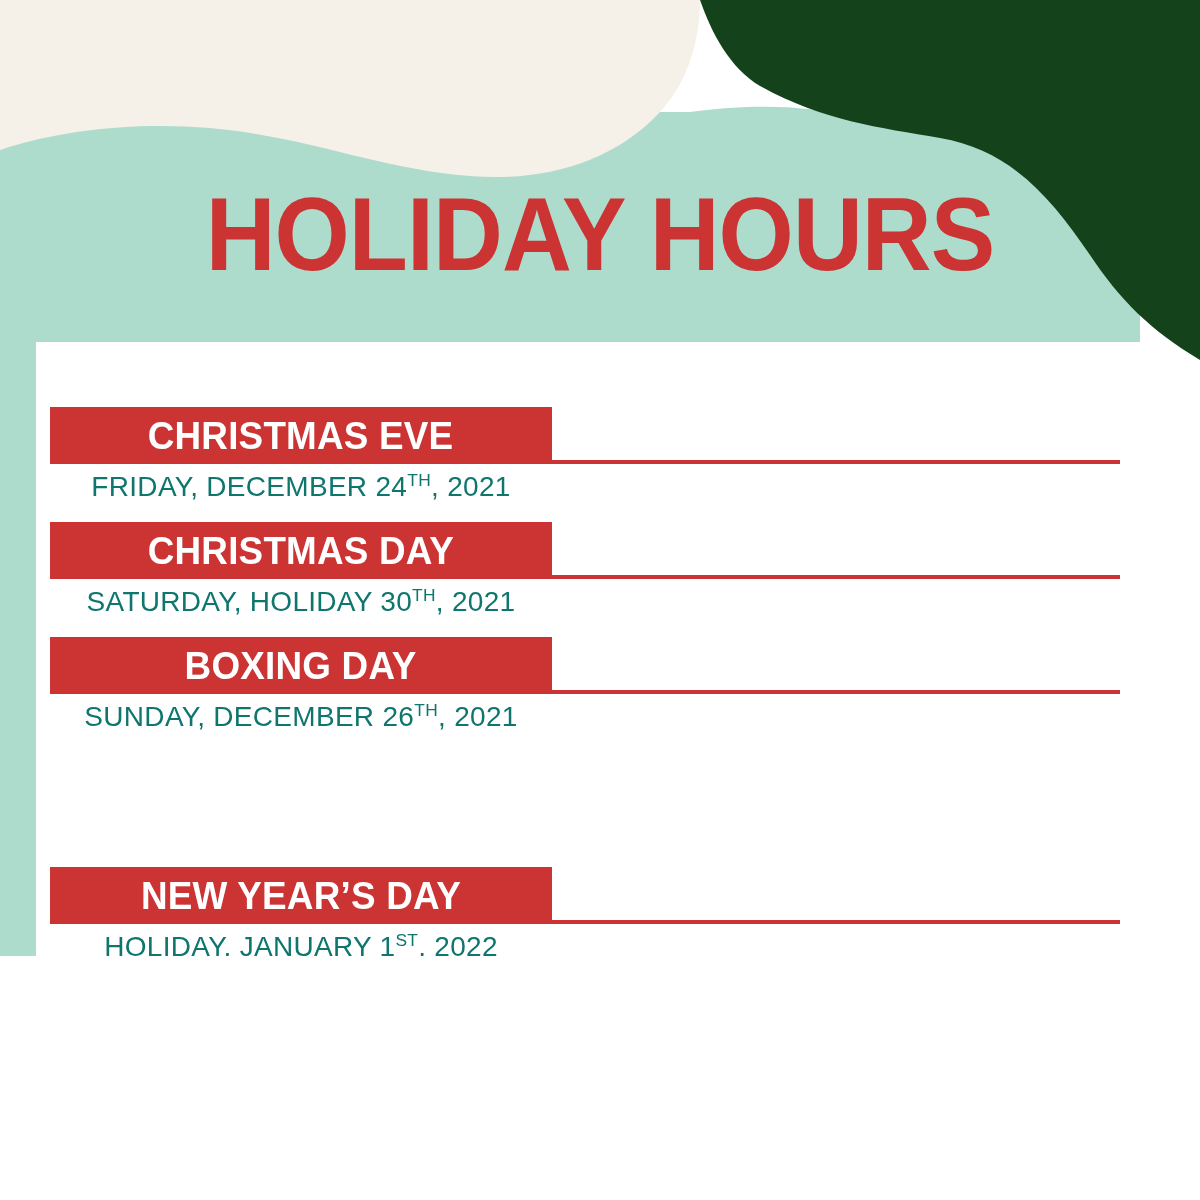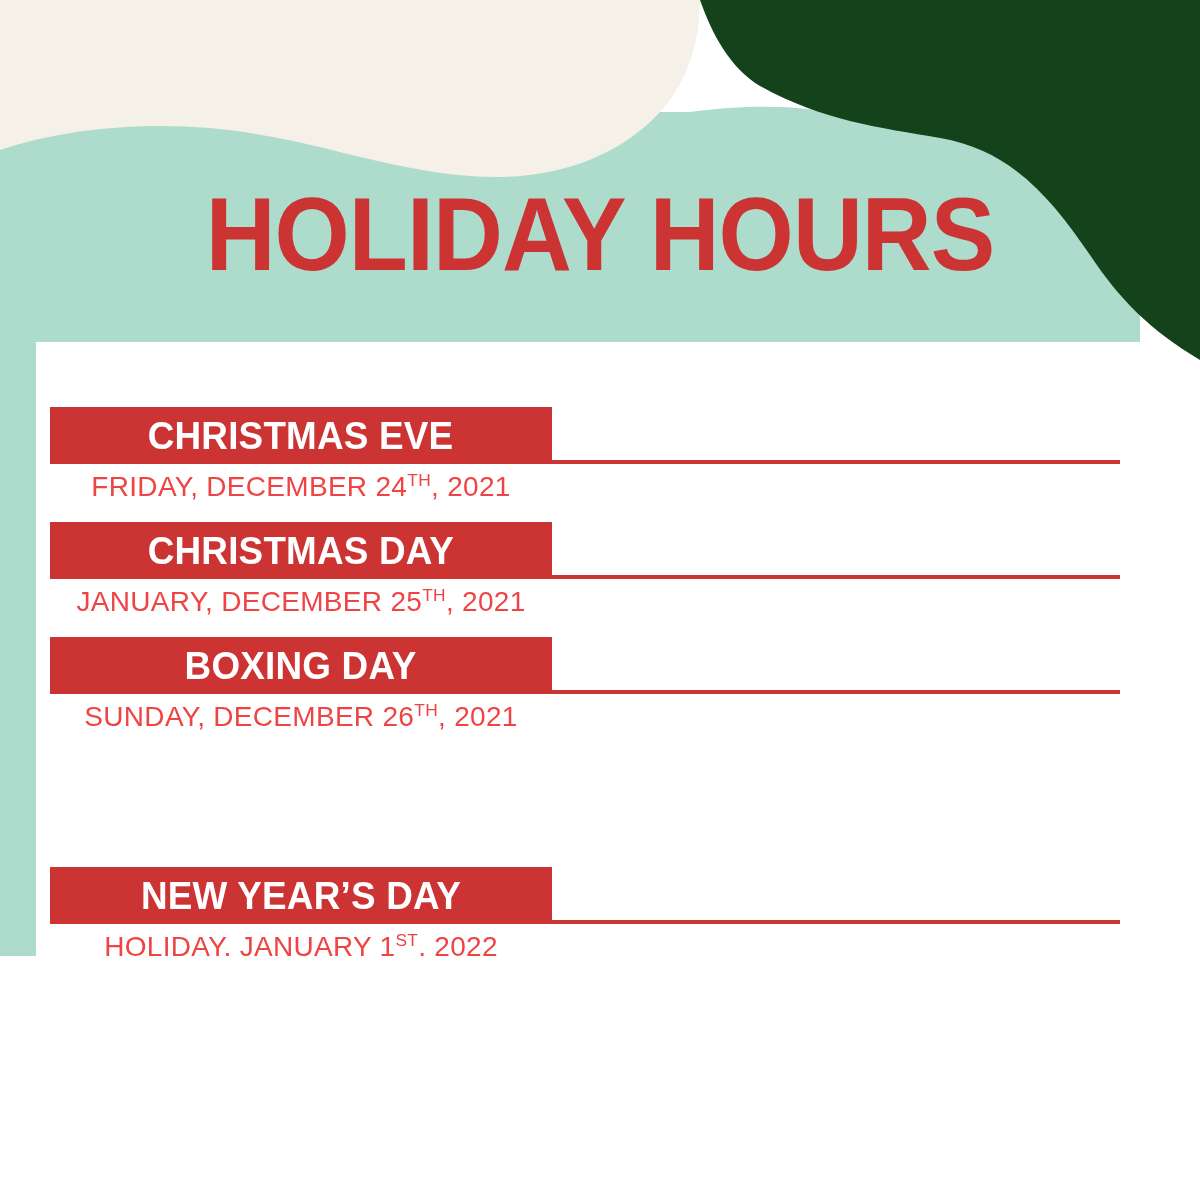--- a/index.html
+++ b/index.html
@@ -121,21 +121,21 @@
     position: absolute;
     left: 14px;
     top: 60px;
     width: 502px;
     text-align: center;
     font-family: "Liberation Sans", sans-serif;
     font-weight: normal;
     font-size: 28px;
     line-height: 40px;
     letter-spacing: 0.3px;
-    color: #ef4444;
+    color: #0f766e;
     white-space: nowrap;
   }
   .row-date sup {
     font-size: 0.62em;
     vertical-align: super;
     line-height: 0;
     letter-spacing: 0.3px;
   }
 </style>
 </head>
@@ -208,21 +208,21 @@
         </div>
         <div class="row-rule"></div>
         <div class="row-date"><span>FRIDAY, DECEMBER </span><span>24</span><sup>TH</sup><span>, 2021</span></div>
       </div>
 
       <div class="hours-row r1">
         <div class="row-banner">
           <span class="row-banner-label">CHRISTMAS DAY</span>
         </div>
         <div class="row-rule"></div>
-        <div class="row-date"><span>JANUARY, DECEMBER </span><span>25</span><sup>TH</sup><span>, 2021</span></div>
+        <div class="row-date"><span>SATURDAY, HOLIDAY </span><span>30</span><sup>TH</sup><span>, 2021</span></div>
       </div>
 
       <div class="hours-row r2">
         <div class="row-banner">
           <span class="row-banner-label">BOXING DAY</span>
         </div>
         <div class="row-rule"></div>
         <div class="row-date"><span>SUNDAY, DECEMBER </span><span>26</span><sup>TH</sup><span>, 2021</span></div>
       </div>
 

